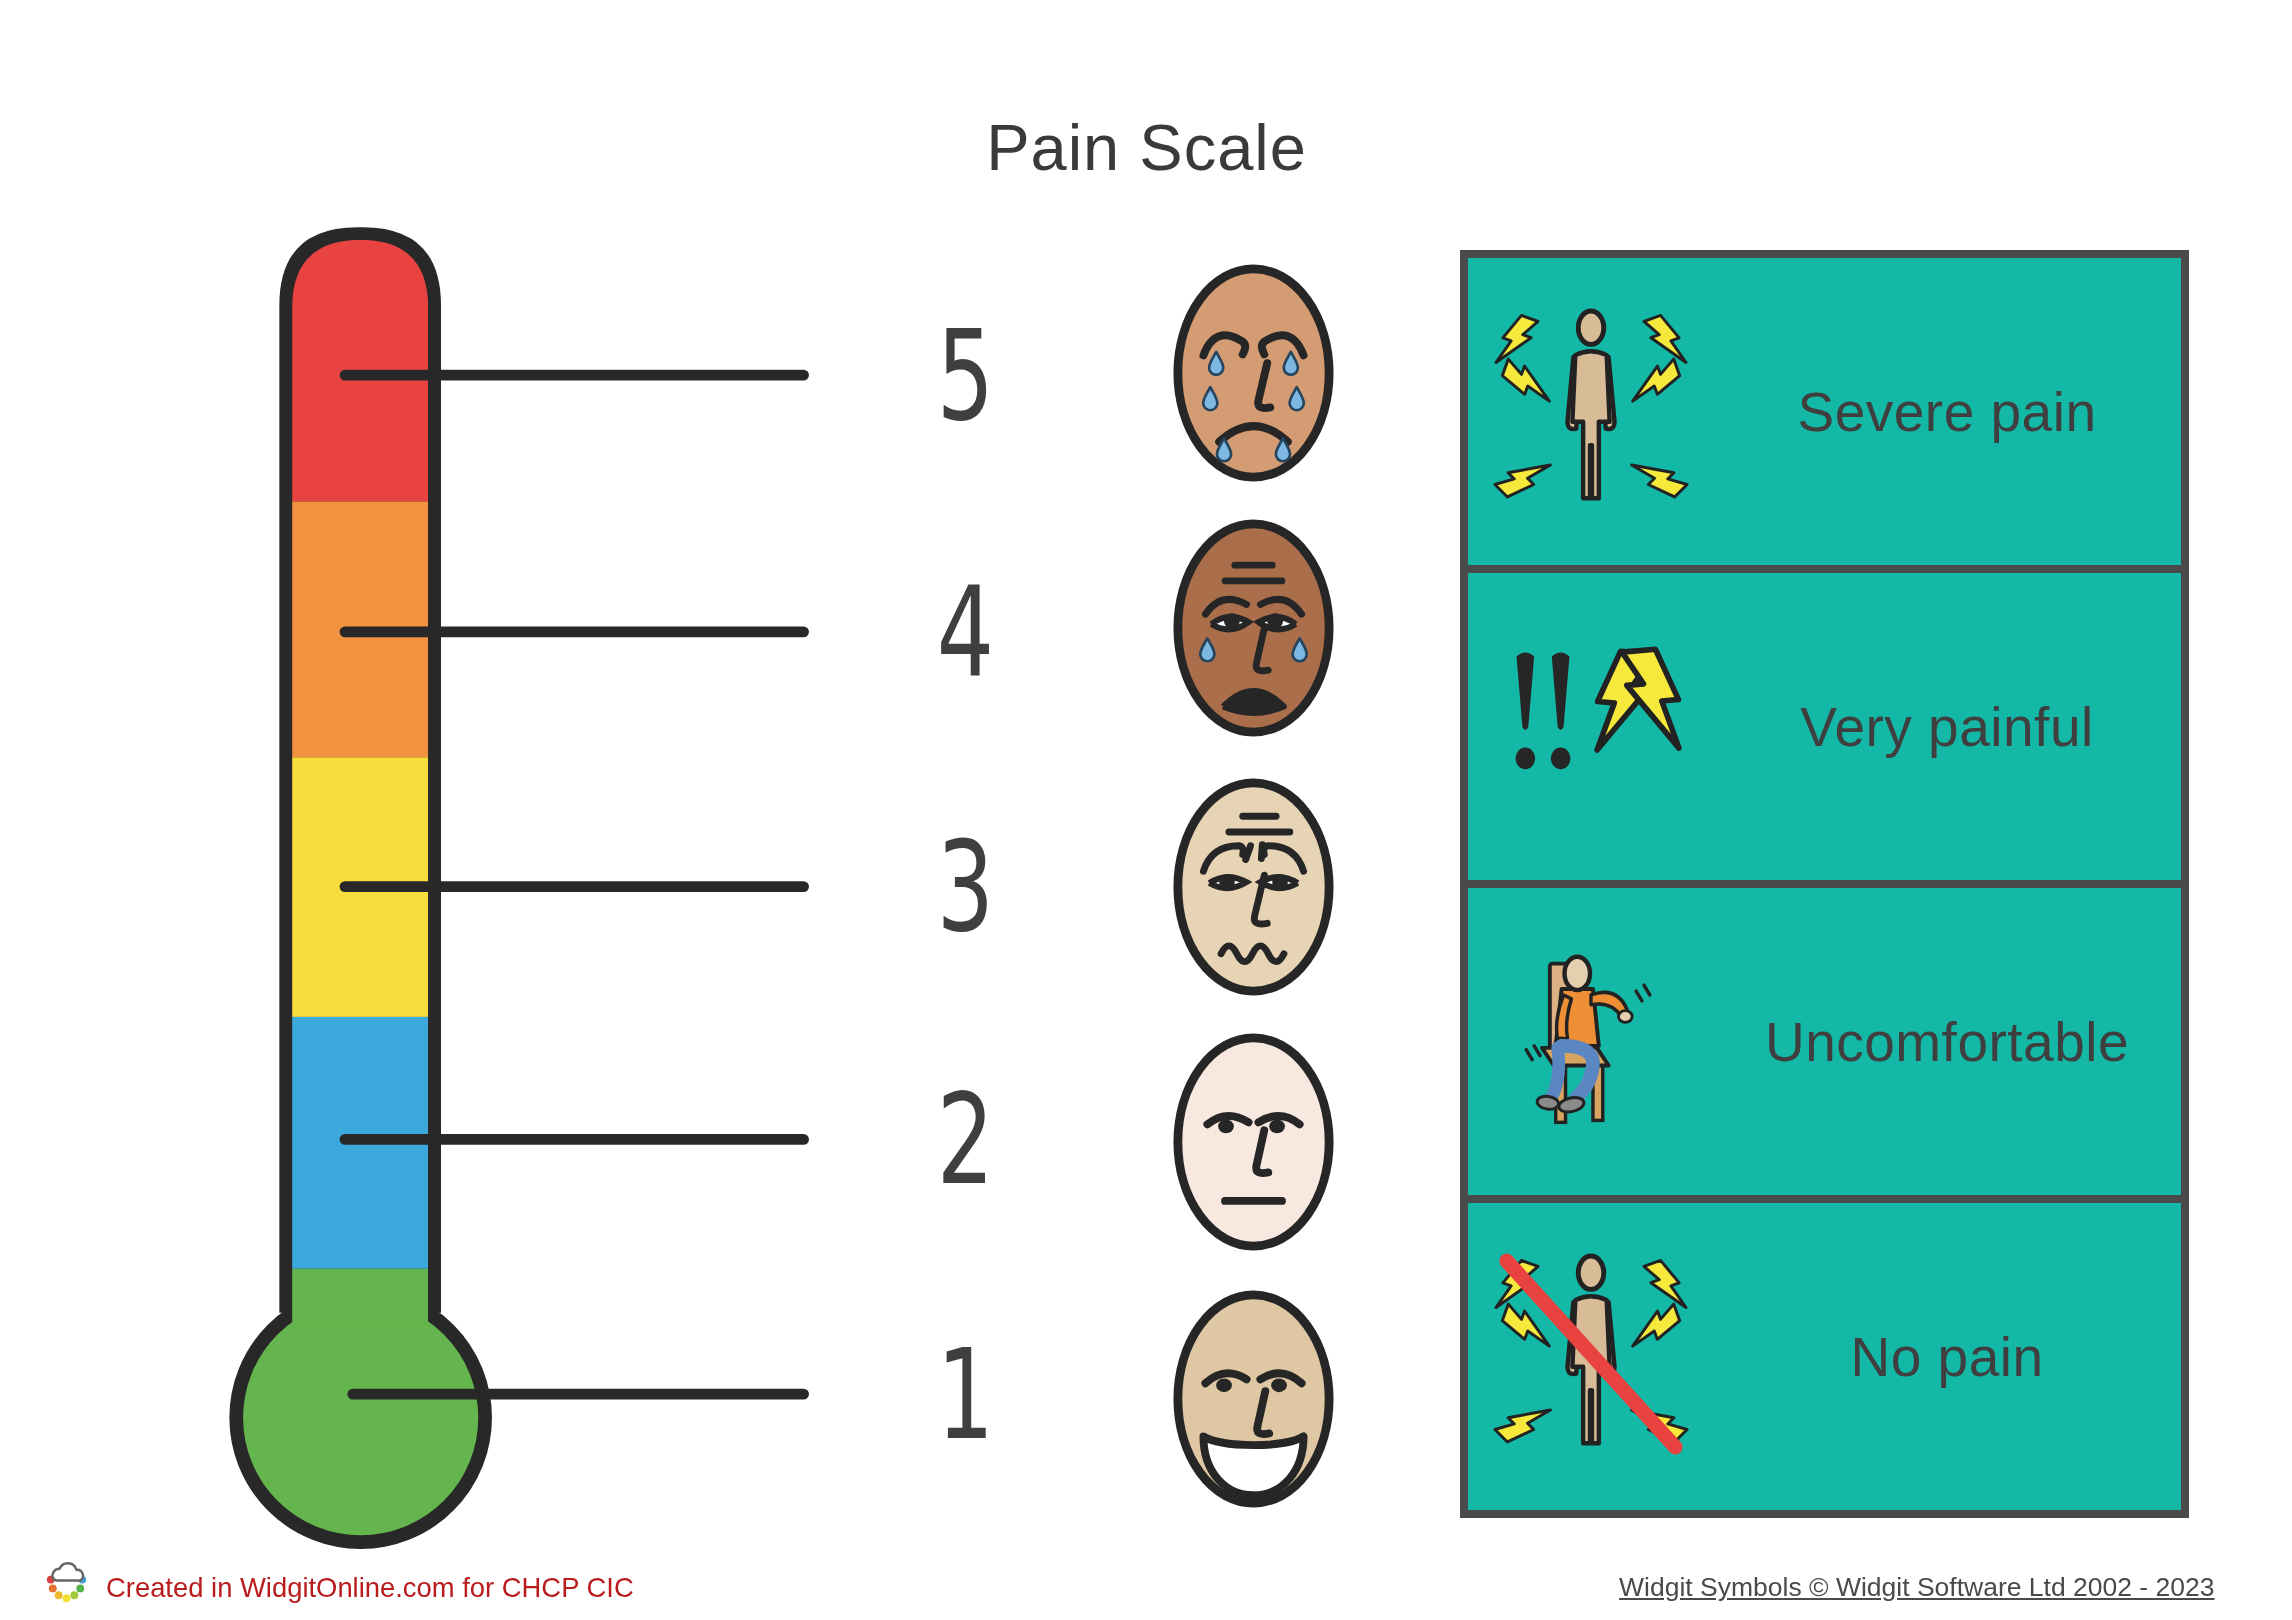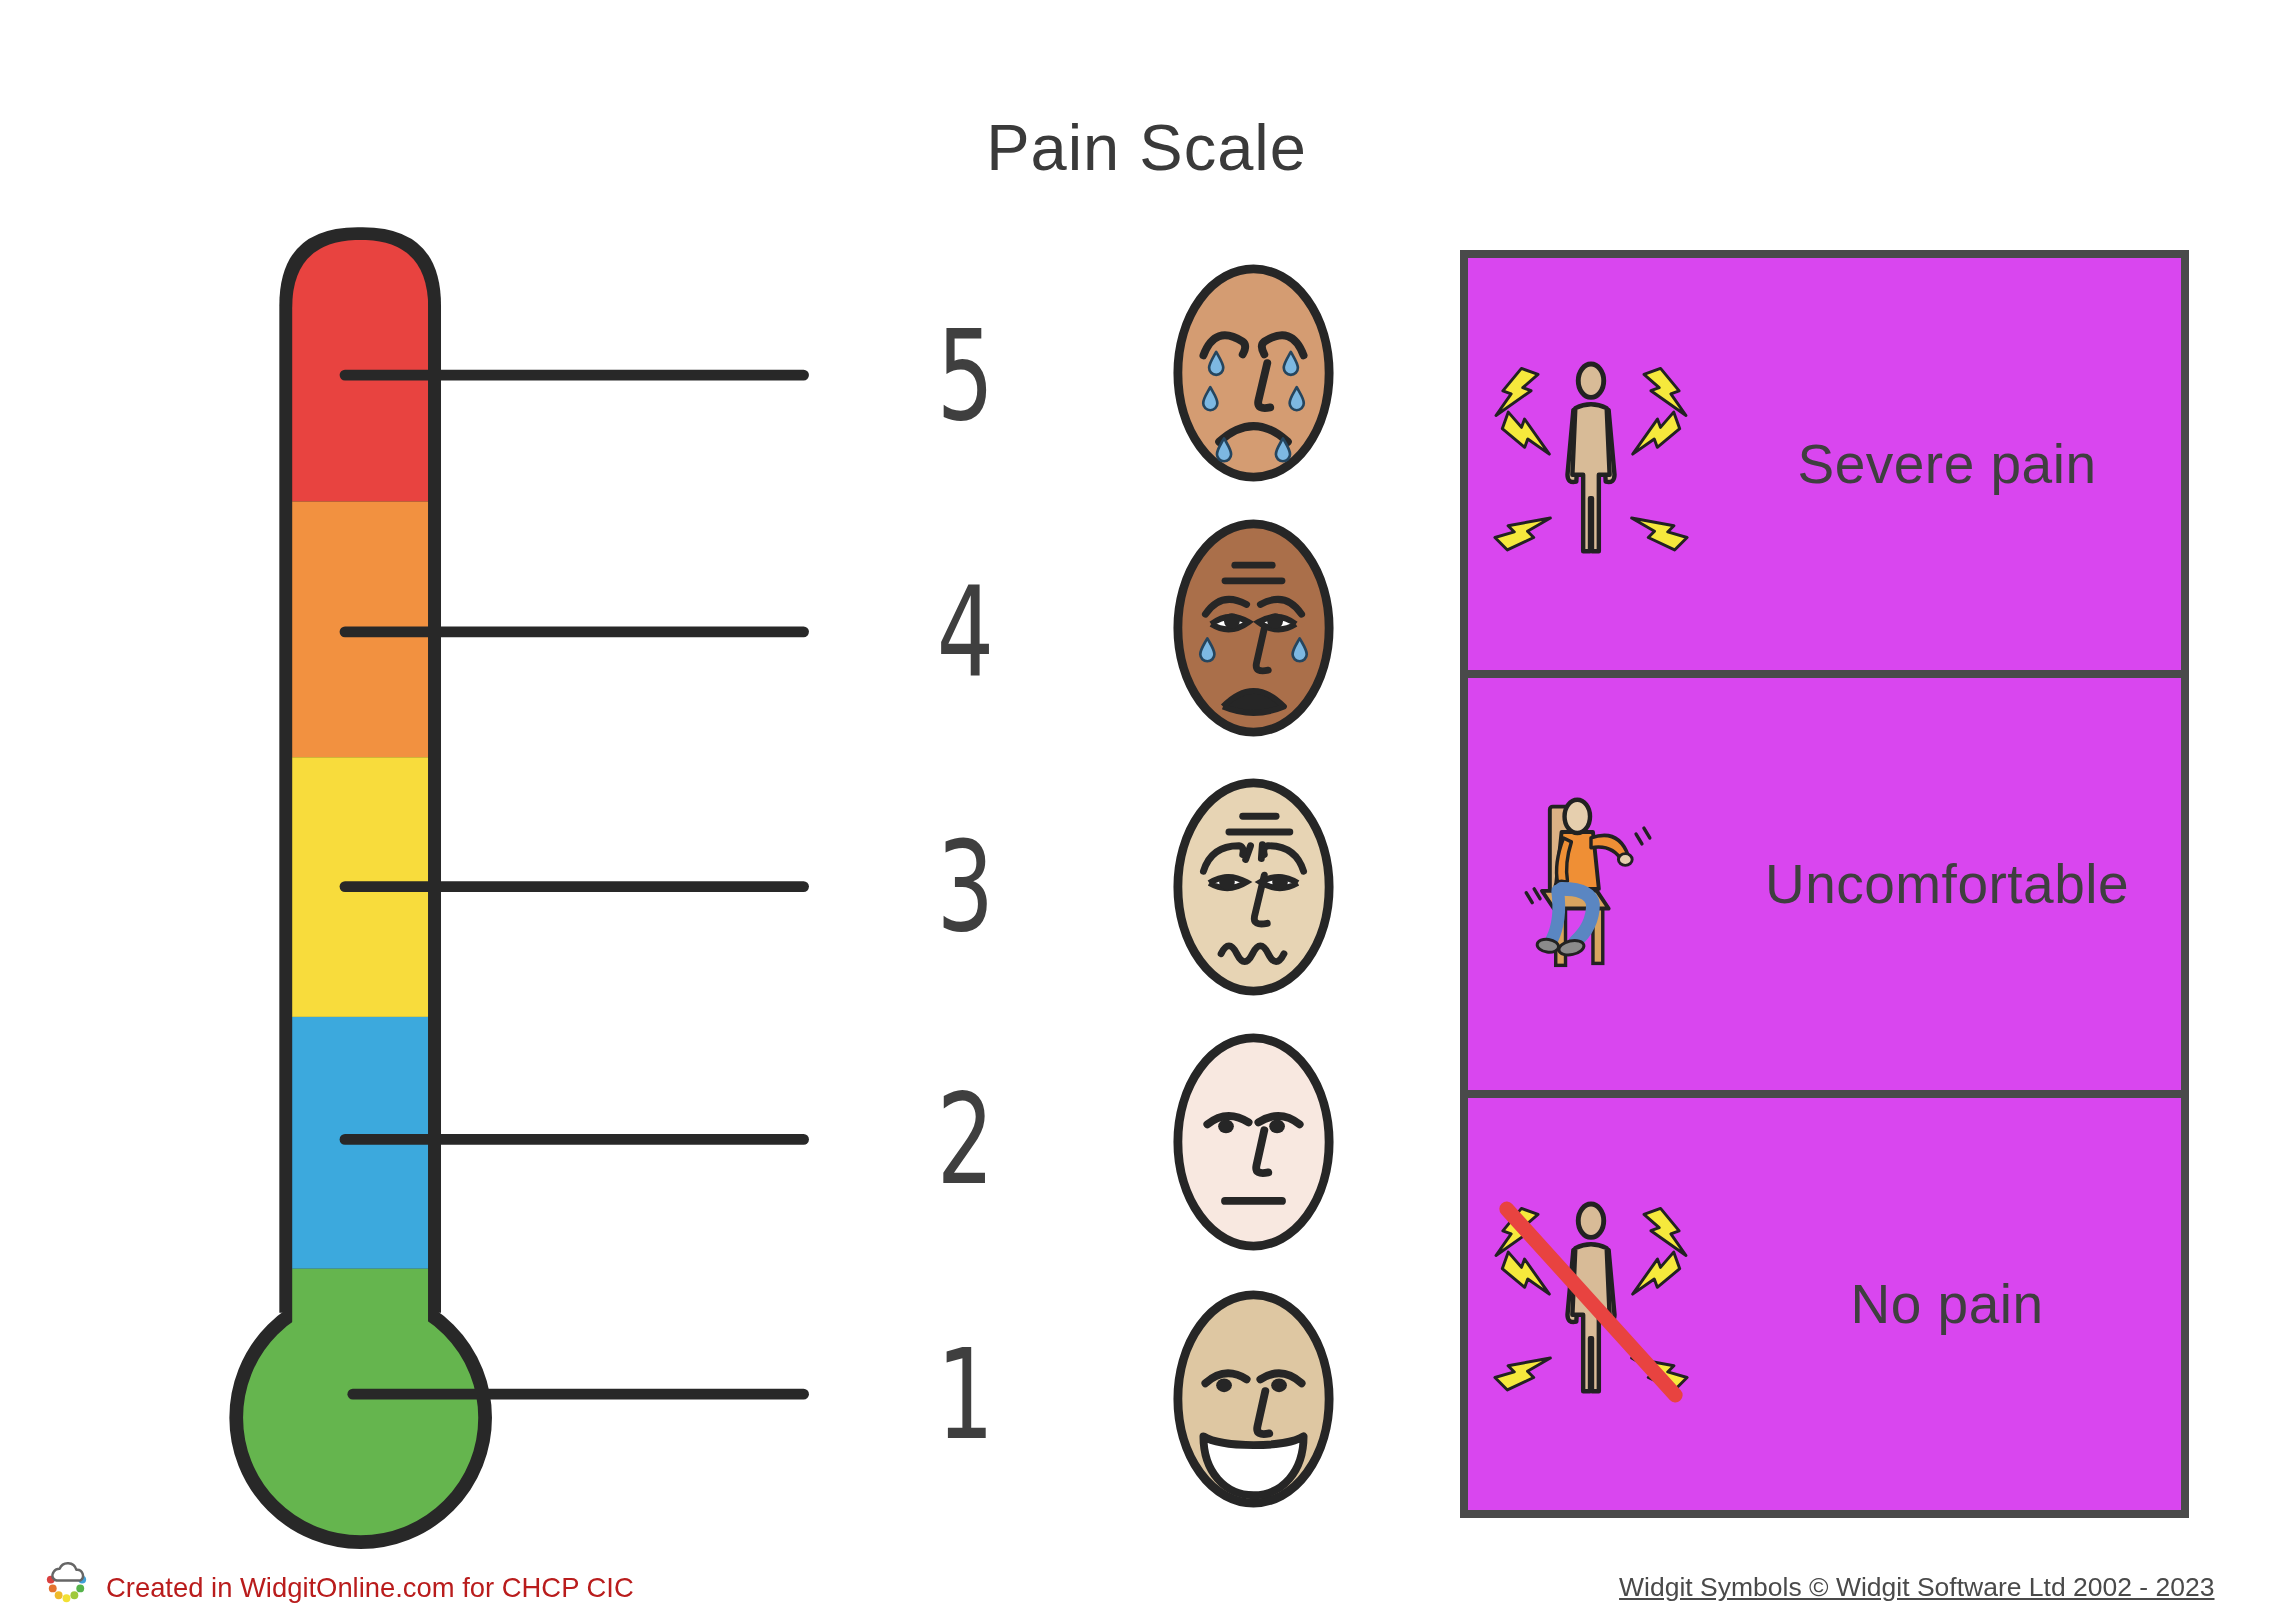--- a/index.html
+++ b/index.html
@@ -3,21 +3,21 @@
 <meta charset="utf-8">
 <style>
   html,body{margin:0;padding:0;background:#fff;}
   #page{position:relative;width:2238px;height:1620px;background:#ffffff;overflow:hidden;
         font-family:"Liberation Sans",sans-serif;}
   .abs{position:absolute;}
   #title{left:0;top:110px;width:2293px;text-align:center;font-size:65px;color:#3a3a3a;letter-spacing:1px;}
   .num{width:157px;text-align:center;font-size:125px;line-height:125px;color:#3f3f3f;
        font-family:"DejaVu Sans",sans-serif;transform:scaleX(0.72);font-weight:500;}
   #scale-table{left:1460px;top:250px;width:729px;height:1268px;border:8.8px solid #4a4a4a;
-       box-sizing:border-box;display:flex;flex-direction:column;background:#d946ef;}
+       box-sizing:border-box;display:flex;flex-direction:column;background:#14b8a6;}
   .trow{flex:1;display:flex;align-items:center;border-top:8.8px solid #4a4a4a;}
   .trow:first-child{border-top:none;}
   .icon-cell{width:245px;display:flex;justify-content:center;align-items:center;}
   .label-cell{flex:1;text-align:center;font-size:55px;color:#3f3f3f;letter-spacing:0.5px;}
   #footer-left{left:106px;top:1572px;font-size:27.4px;color:#b91c1c;}
   #footer-right{right:23.5px;top:1572px;font-size:26.5px;color:#4a4a4a;text-decoration:underline;}
   svg{display:block;}
 </style>
 </head>
 <body>
@@ -158,20 +158,33 @@
     <div class="trow">
       <div class="icon-cell">
         <svg width="196" height="211" viewBox="0 0 200 215">
           <use href="#sym-bolts-ring"></use>
             <use href="#sym-person"></use>
         </svg>
       </div>
       <div class="label-cell">Severe pain</div>
     </div>
 
+    <div class="trow">
+      <div class="icon-cell">
+        <svg width="196" height="211" viewBox="0 0 200 215">
+          <path d="M24,36 Q33,28 42,36 L36,108 Q33,114 30,108 Z" fill="#262626"></path>
+          <ellipse cx="33" cy="140" rx="10" ry="11" fill="#262626"></ellipse>
+          <path d="M60,36 Q69,28 78,36 L72,108 Q69,114 66,108 Z" fill="#262626"></path>
+          <ellipse cx="69" cy="140" rx="10" ry="11" fill="#262626"></ellipse>
+          <use href="#sym-bolt" transform="translate(100,28) scale(1.9) rotate(5)"></use>
+          <use href="#sym-bolt" transform="translate(196,26) scale(-1.9,1.9) rotate(5)"></use>
+        </svg>
+      </div>
+      <div class="label-cell">Very painful</div>
+    </div>
 
 
     <div class="trow">
       <div class="icon-cell">
         <svg width="196" height="211" viewBox="0 0 200 215">
           <g>
             <rect x="58" y="28" width="20" height="92" rx="3" fill="#dcb184" stroke="#222" stroke-width="4"></rect>
             <rect x="64" y="132" width="10" height="58" fill="#d9a45f" stroke="#222" stroke-width="3.5"></rect>
             <rect x="102" y="130" width="10" height="58" fill="#d9a45f" stroke="#222" stroke-width="3.5"></rect>
             <path d="M50,114 L106,114 L118,132 L62,132 Z" fill="#d9a45f" stroke="#222" stroke-width="4" stroke-linejoin="round"></path>

